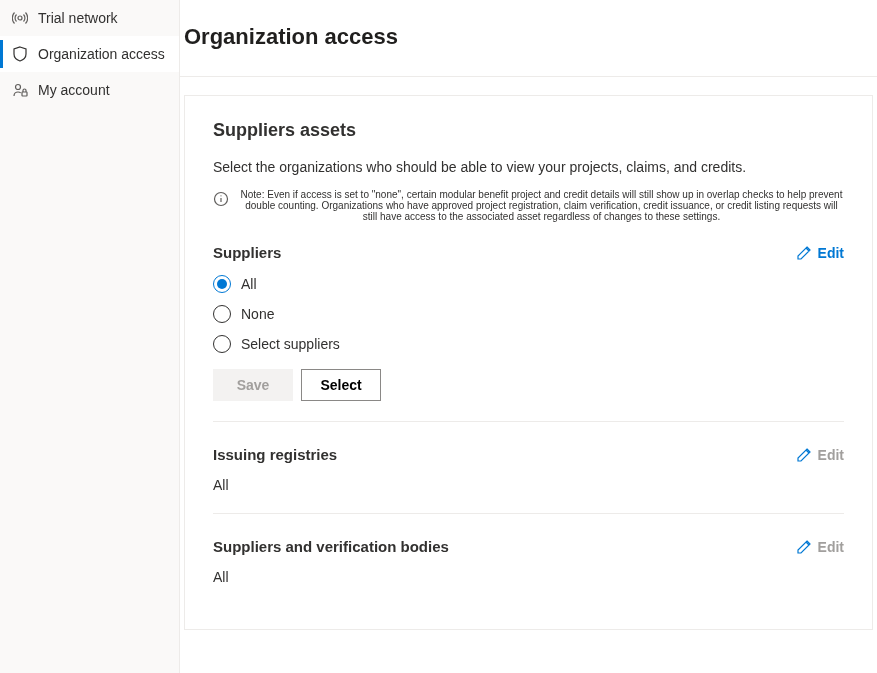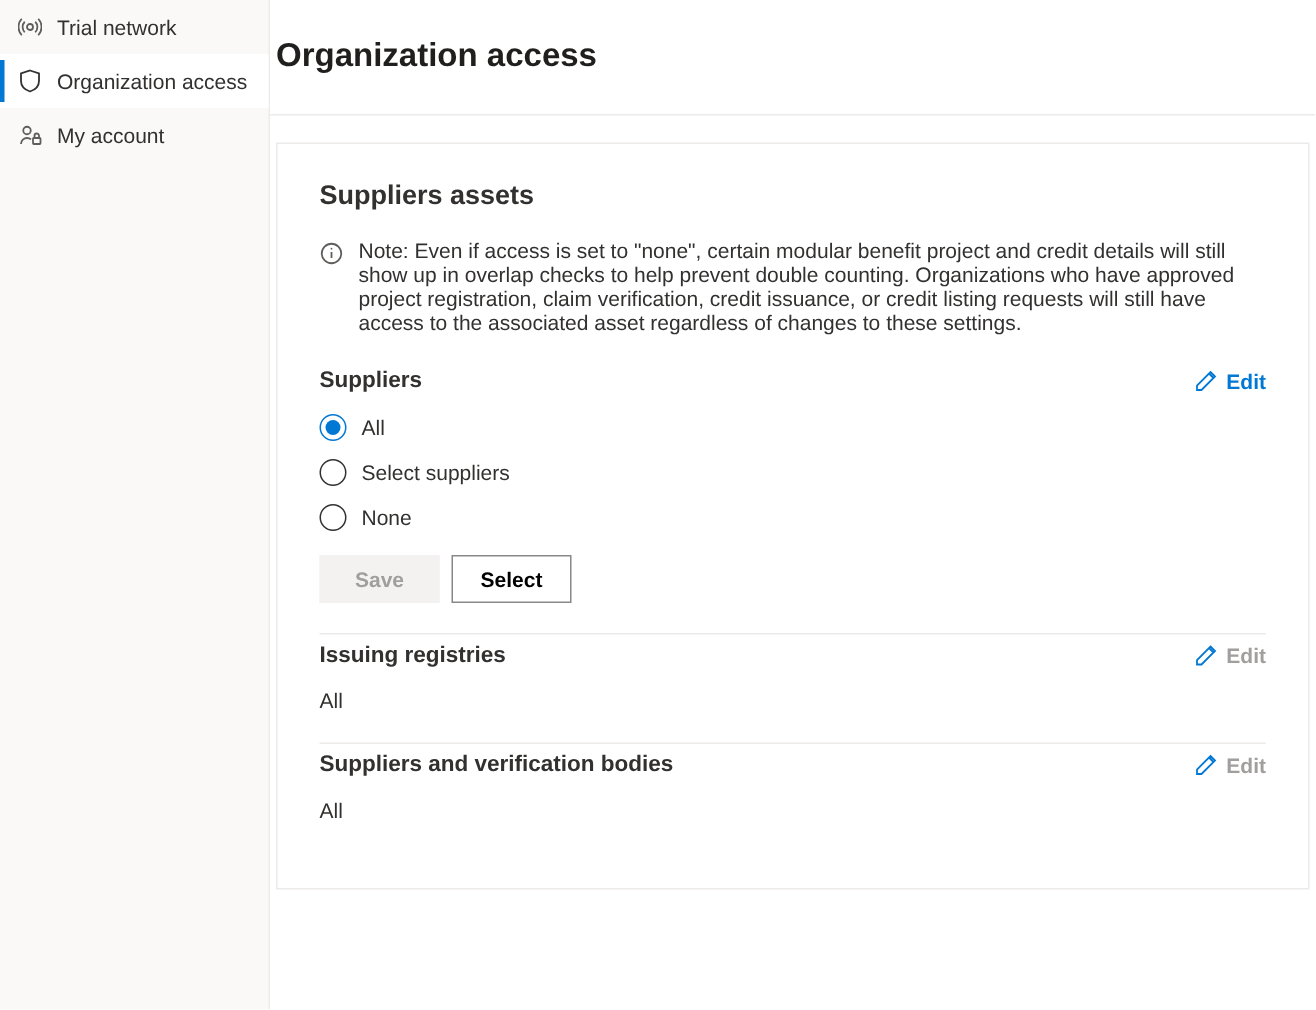--- a/index.html
+++ b/index.html
@@ -80,25 +80,25 @@
     align-items: flex-start;
     margin-bottom: 18px;
   }
   .note-row .info-icon {
     width: 16px; height: 16px;
     flex-shrink: 0;
     margin-right: 10px;
     margin-top: 2px;
     color: #605e5c;
   }
-  .note-row .note-text { font-size: 14px; }
+  .note-row .note-text { font-size: 10px; text-align: center; }
   .section {
     padding: 4px 0 20px 0;
   }
-  .section + .section { border-top: 1px solid #edebe9; padding-top: 5px; }
+  .section + .section { border-top: 1px solid #edebe9; padding-top: 24px; }
   .section-header {
     display: flex;
     align-items: flex-end;
     justify-content: space-between;
     margin-bottom: 14px;
   }
   .section-title {
     font-size: 15px;
     font-weight: 600;
   }
@@ -200,20 +200,21 @@
     </div>
   </nav>
 
   <main class="main">
     <div class="page-header">
       <h1 class="page-title">Organization access</h1>
     </div>
 
     <div class="card">
       <h2>Suppliers assets</h2>
+      <p class="desc">Select the organizations who should be able to view your projects, claims, and credits.</p>
       <div class="note-row">
         <span class="info-icon">
           <svg viewBox="0 0 16 16" width="16" height="16" fill="none" stroke="currentColor" stroke-width="1.2">
             <circle cx="8" cy="8" r="6.5"></circle>
               <line x1="8" y1="7" x2="8" y2="11"></line>
               <circle cx="8" cy="4.8" r="0.6" fill="currentColor" stroke="none"></circle>
           </svg>
         </span>
         <span class="note-text">Note: Even if access is set to "none", certain modular benefit project and credit details will still show up in overlap checks to help prevent double counting. Organizations who have approved project registration, claim verification, credit issuance, or credit listing requests will still have access to the associated asset regardless of changes to these settings.</span>
       </div>
@@ -230,25 +231,25 @@
             <span>Edit</span>
           </span>
         </div>
         <div class="radio-group">
           <div class="radio-option selected">
             <span class="radio"></span>
             <span class="rlabel">All</span>
           </div>
           <div class="radio-option">
             <span class="radio"></span>
-            <span class="rlabel">Select suppliers</span>
+            <span class="rlabel">None</span>
           </div>
           <div class="radio-option">
             <span class="radio"></span>
-            <span class="rlabel">None</span>
+            <span class="rlabel">Select suppliers</span>
           </div>
         </div>
         <div class="button-row">
           <button class="btn disabled">Save</button>
           <button class="btn">Select</button>
         </div>
       </div>
 
       <div class="section">
         <div class="section-header">

